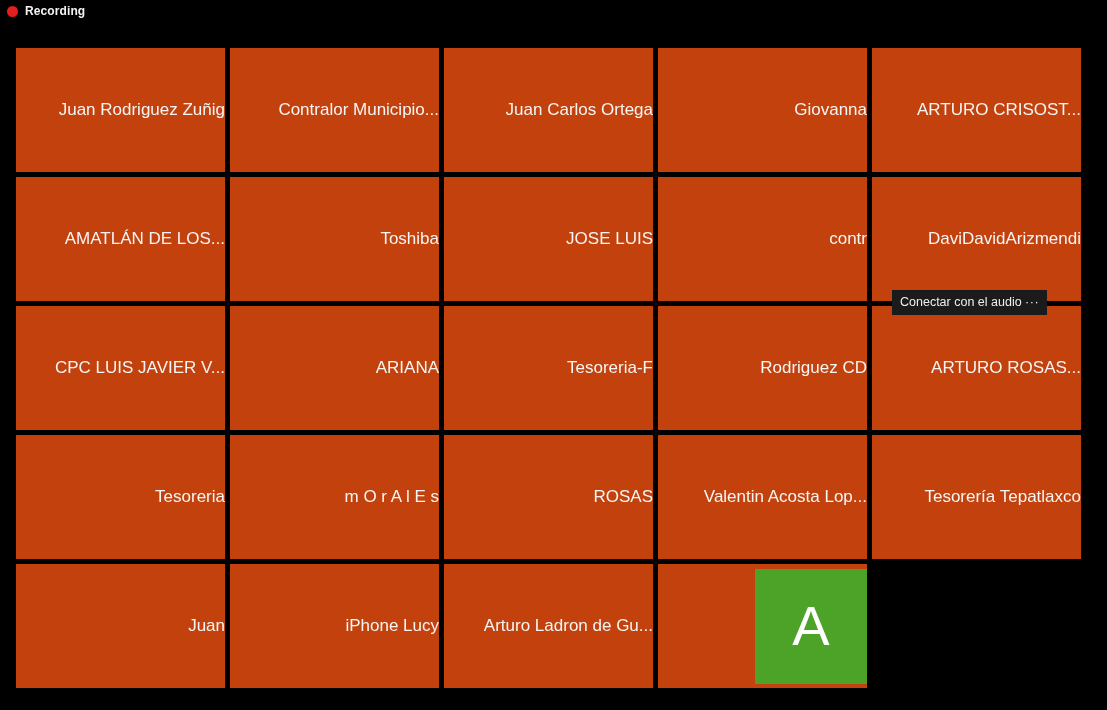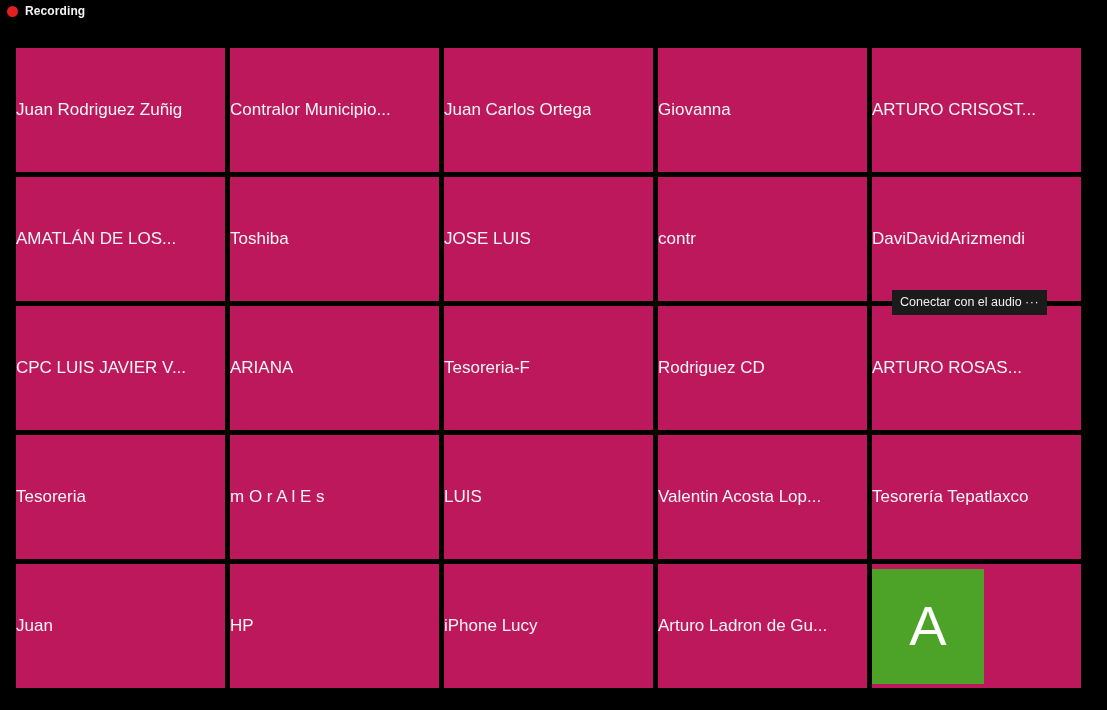--- a/index.html
+++ b/index.html
@@ -60,24 +60,24 @@
     width: 1074px;
     display: grid;
     grid-template-columns: repeat(5, 209px);
     grid-auto-rows: 124px;
     column-gap: 5px;
     row-gap: 5px;
   }
 
   .tile {
     position: relative;
-    background: #be185d;
+    background: #c2410c;
     display: flex;
     align-items: center;
-    justify-content: flex-start;
+    justify-content: flex-end;
     overflow: visible;
   }
 
   .tile-name {
     color: #f5f5f5;
     font-size: 17px;
     line-height: 20px;
     white-space: nowrap;
     overflow: hidden;
     text-overflow: ellipsis;
@@ -176,33 +176,30 @@
       <div class="tile">
         <span class="tile-name">ARTURO ROSAS...</span>
       </div>
       <div class="tile">
         <span class="tile-name">Tesoreria</span>
       </div>
       <div class="tile">
         <span class="tile-name">m O r A l E s</span>
       </div>
       <div class="tile">
-        <span class="tile-name">LUIS</span>
+        <span class="tile-name">ROSAS</span>
       </div>
       <div class="tile">
         <span class="tile-name">Valentin Acosta Lop...</span>
       </div>
       <div class="tile">
         <span class="tile-name">Tesorería Tepatlaxco</span>
       </div>
       <div class="tile">
         <span class="tile-name">Juan</span>
-      </div>
-      <div class="tile">
-        <span class="tile-name">HP</span>
       </div>
       <div class="tile">
         <span class="tile-name">iPhone Lucy</span>
       </div>
       <div class="tile">
         <span class="tile-name">Arturo Ladron de Gu...</span>
       </div>
       <div class="tile">
         <div class="avatar">
           <span class="avatar-letter">A</span>

